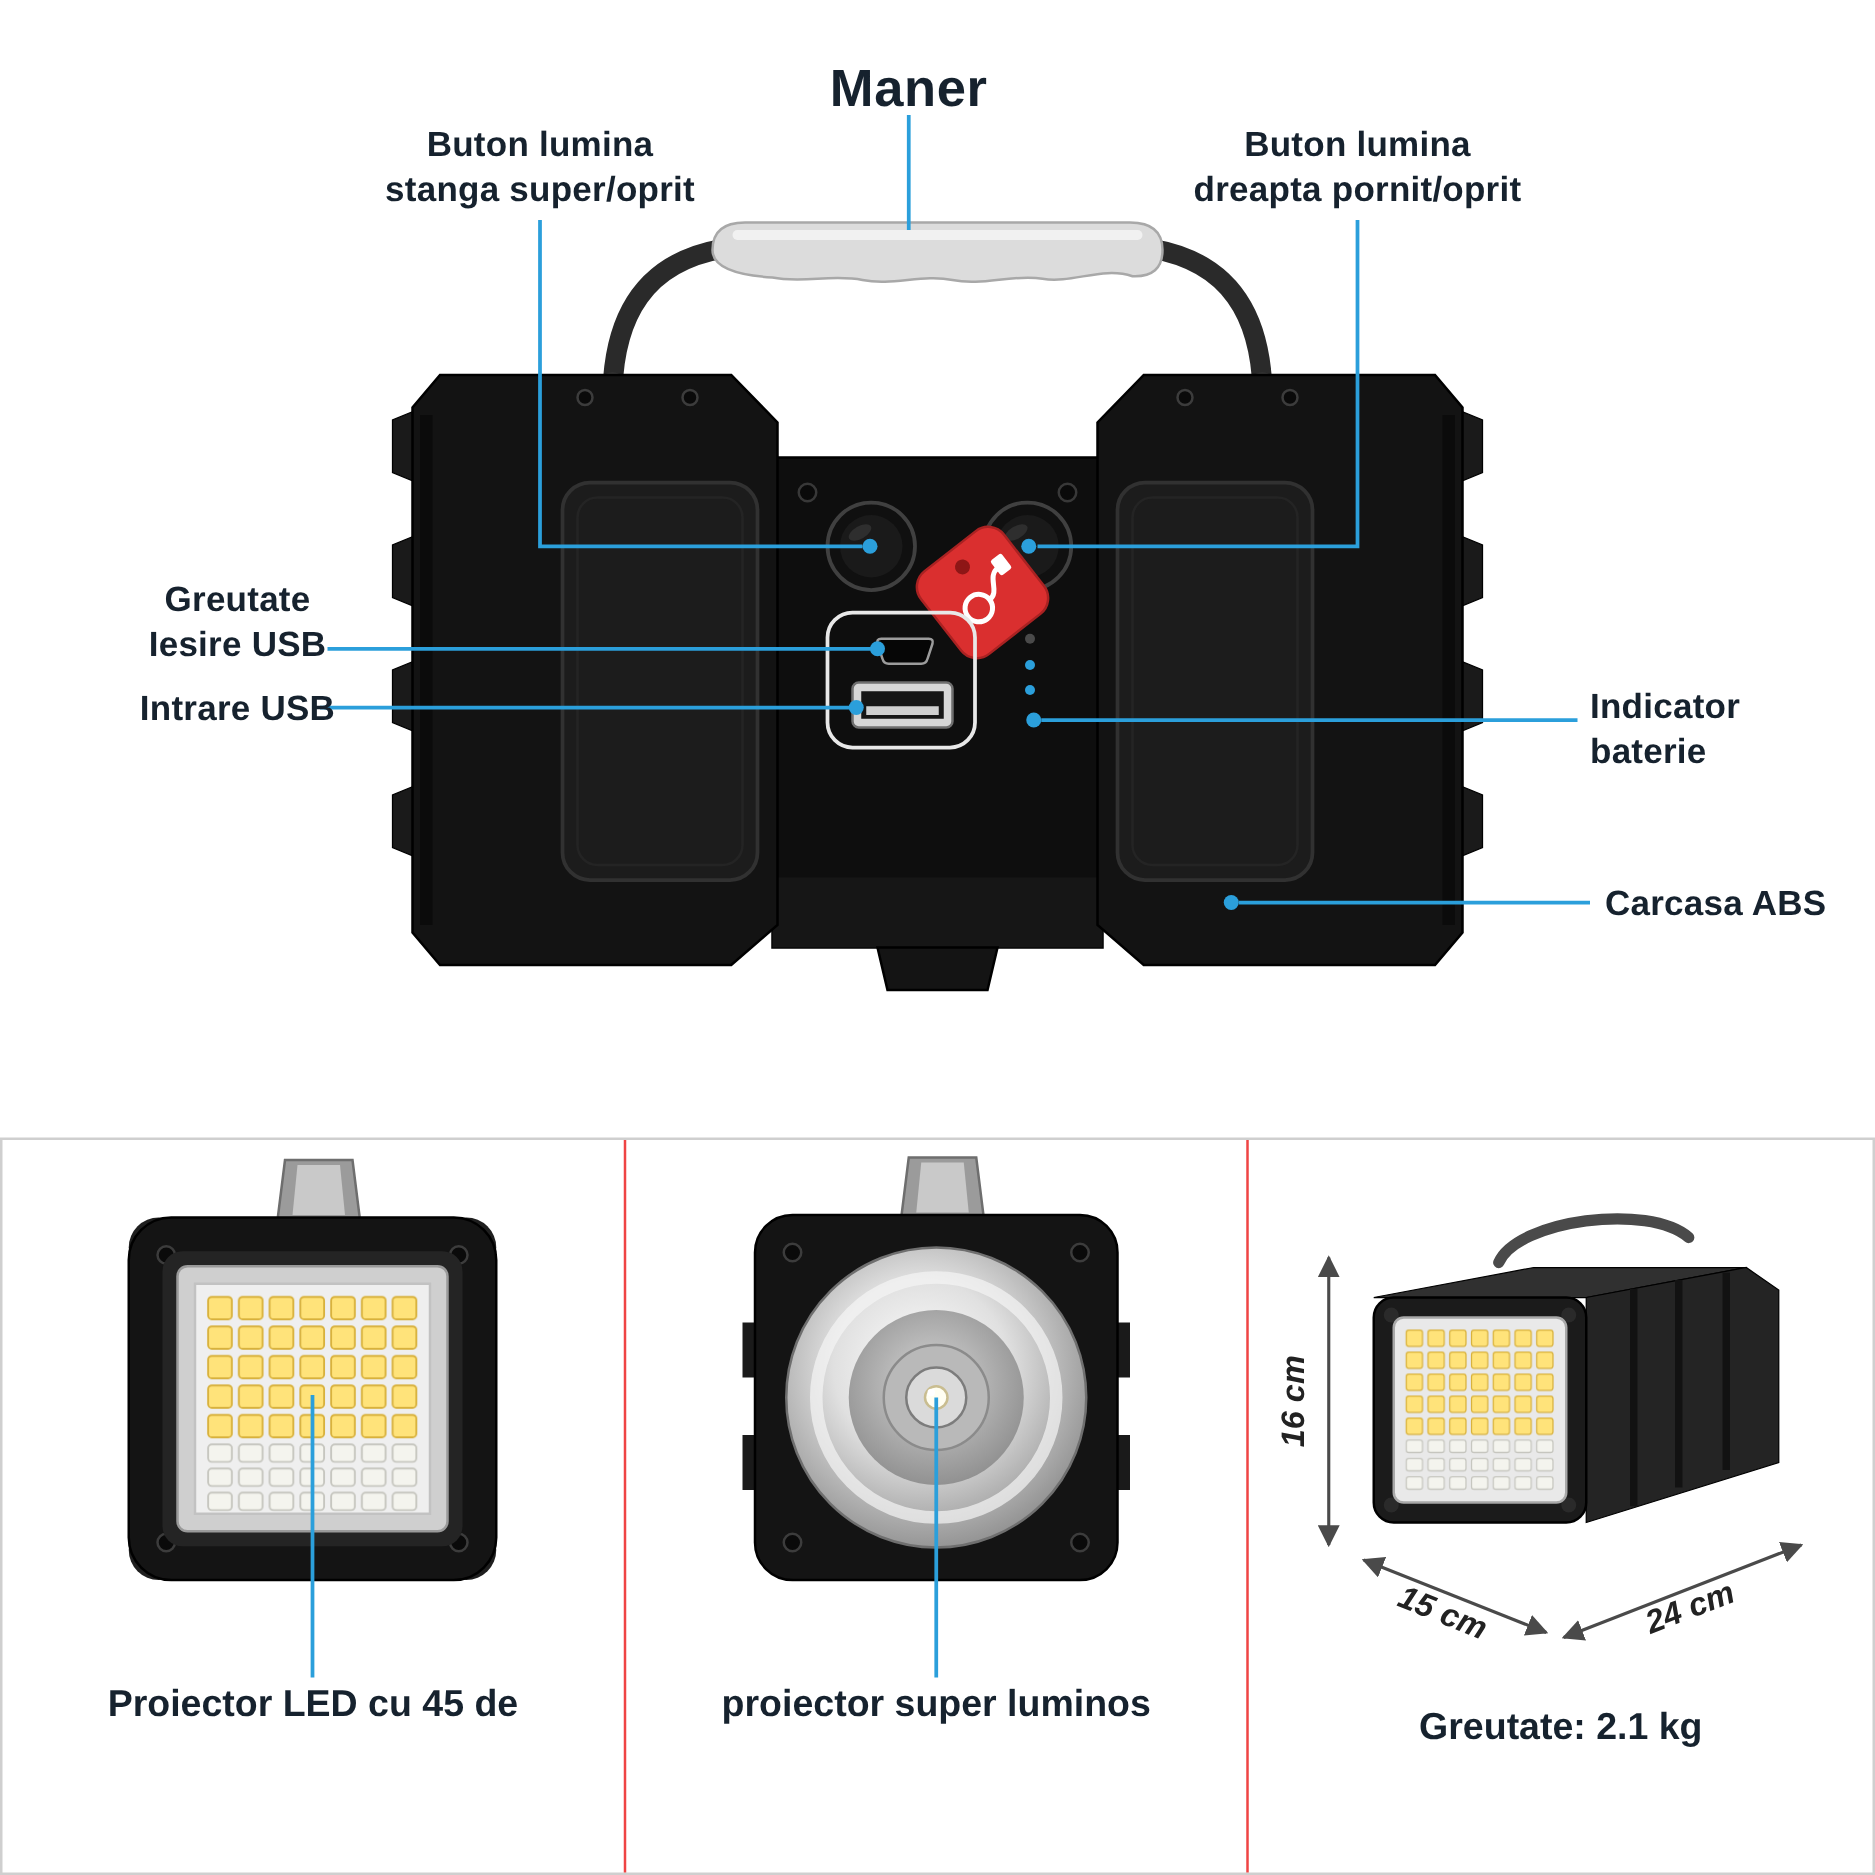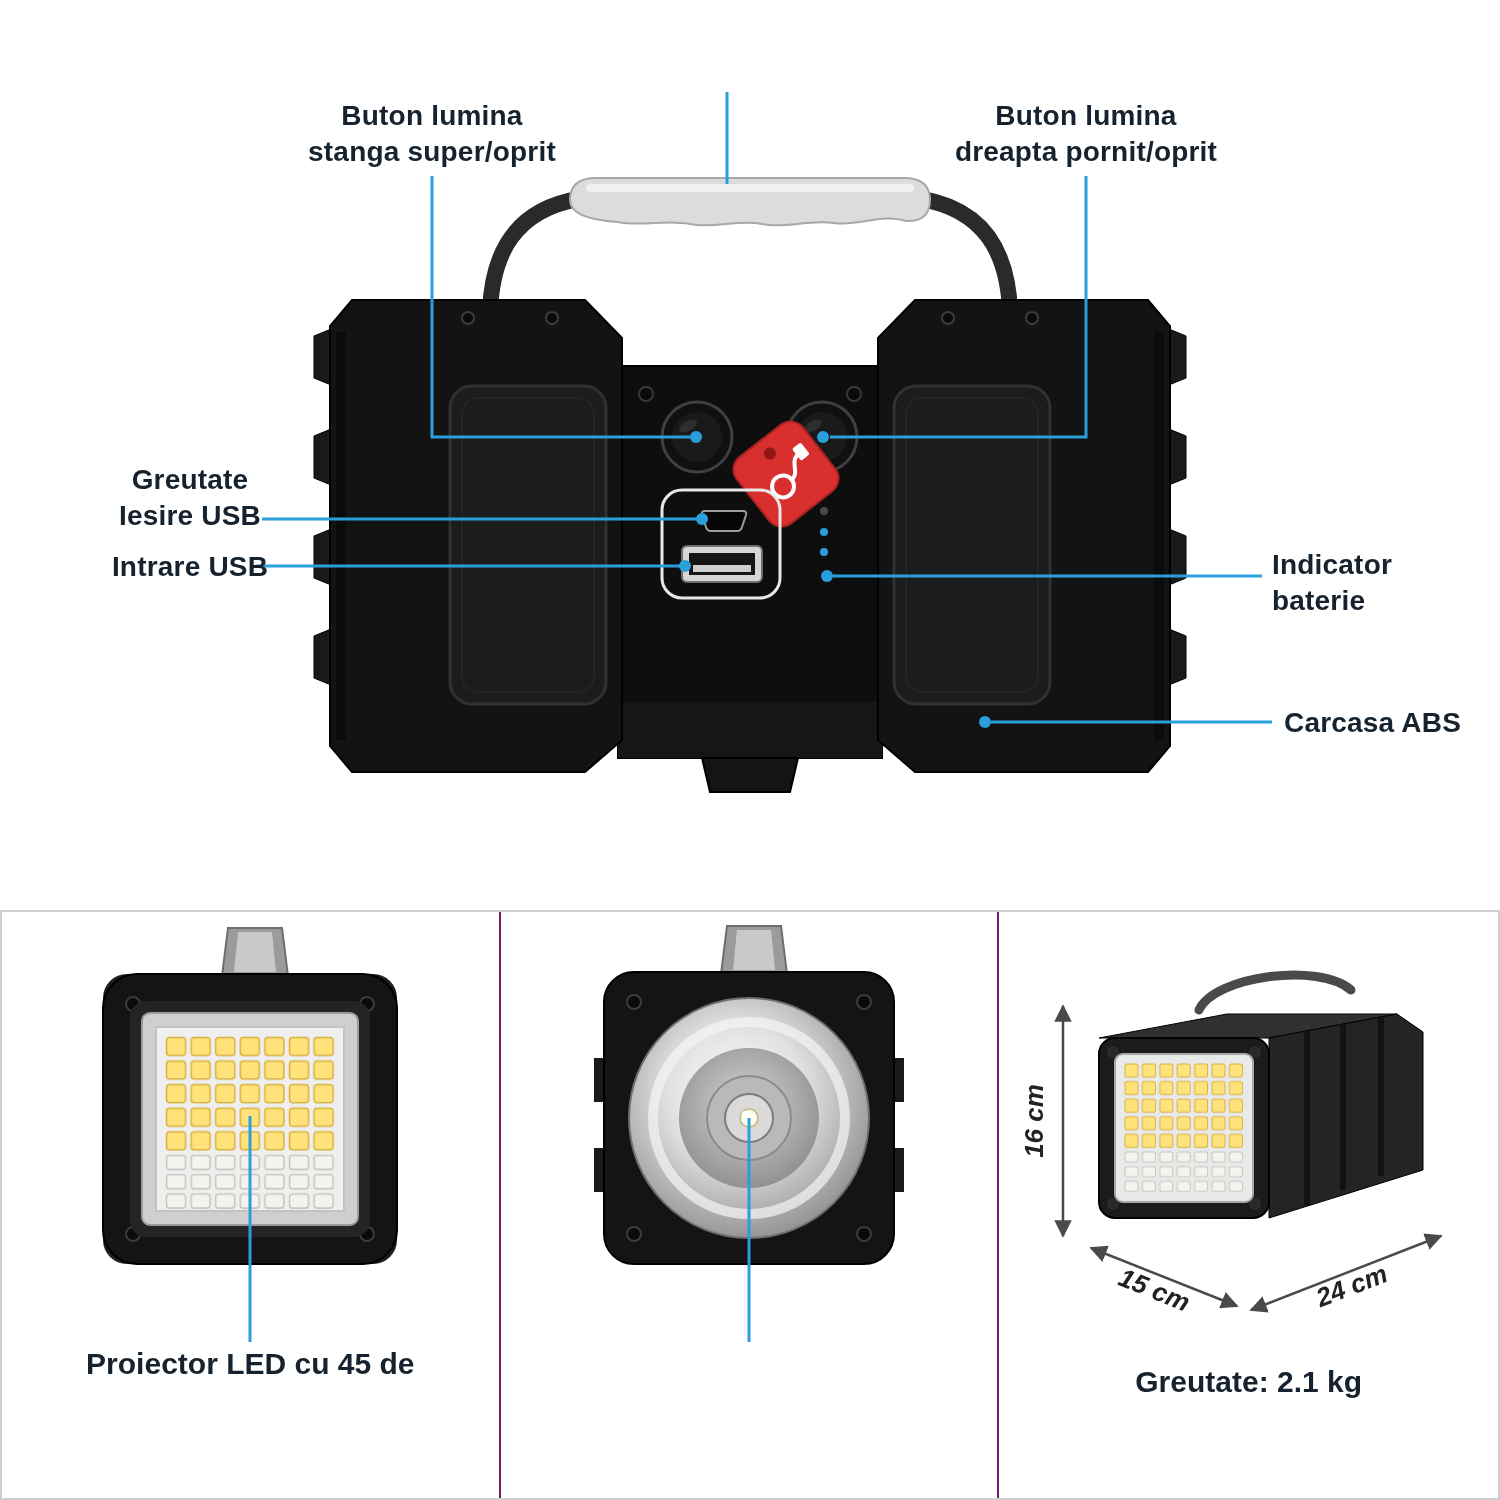--- a/index.html
+++ b/index.html
@@ -12,21 +12,21 @@
   .lbl{position:absolute;font-weight:700;font-size:28px;line-height:36px;color:#16222e;text-align:center;letter-spacing:.2px}
   .lbl-title{font-size:42px;line-height:50px;letter-spacing:.5px}
   .left-align{text-align:left}
   .bottom-grid{
     position:absolute;top:910px;left:0;width:1500px;height:590px;
     display:grid;grid-template-columns:1fr 1fr 1fr;
     border-top:2px solid #cfcfcf;border-bottom:2px solid #cfcfcf;
     border-left:2px solid #cfcfcf;border-right:2px solid #cfcfcf;
     box-sizing:border-box;background:#fff;
   }
-  .cell{position:relative;border-right:2px solid #701a75;box-sizing:border-box}
+  .cell{position:relative;border-right:2px solid #ef4444;box-sizing:border-box}
   .cell:last-child{border-right:none}
   .panel-art{position:absolute;left:50%;transform:translateX(-50%);top:6px;width:500px;height:430px}
   .caption{position:absolute;left:8px;right:8px;top:432px;text-align:center;
     font-size:30px;font-weight:700;line-height:40px;color:#16222e}
   .caption-single{top:450px}
 </style>
 </head>
 <body>
 
 <div class="stage">
@@ -115,20 +115,21 @@
     <g fill="#2b9fdb">
       <circle cx="696" cy="437" r="6"></circle>
       <circle cx="823" cy="437" r="6"></circle>
       <circle cx="702" cy="519" r="6"></circle>
       <circle cx="685" cy="566" r="6"></circle>
       <circle cx="827" cy="576" r="6"></circle>
       <circle cx="985" cy="722" r="6"></circle>
     </g>
   </svg>
 
+  <div class="lbl lbl-title" style="left:527px;top:46px;width:400px">Maner</div>
 
   <div class="lbl" style="left:232px;top:98px;width:400px">
     <div>Buton lumina</div>
     <div>stanga super/oprit</div>
   </div>
 
   <div class="lbl" style="left:886px;top:98px;width:400px">
     <div>Buton lumina</div>
     <div>dreapta pornit/oprit</div>
   </div>
@@ -210,20 +211,21 @@
         <circle cx="250" cy="200" r="120" fill="url(#gradRef)" stroke="#6f6f6f" stroke-width="2"></circle>
         <circle cx="250" cy="200" r="96" fill="none" stroke="#f5f5f5" stroke-width="10" opacity="0.7"></circle>
         <circle cx="250" cy="200" r="70" fill="url(#gradInner)"></circle>
         <circle cx="250" cy="200" r="42" fill="#b9b9b9" stroke="#8b8b8b" stroke-width="2"></circle>
         <circle cx="250" cy="200" r="24" fill="#dadada" stroke="#7c7c7c" stroke-width="2"></circle>
         <circle cx="250" cy="200" r="9" fill="#fffef2" stroke="#c9bd90" stroke-width="2"></circle>
         <circle cx="246" cy="196" r="3" fill="#ffffff"></circle>
         <path d="M 250 200 V 424" stroke="#2b9fdb" stroke-width="3" fill="none"></path>
       </svg>
       <div class="caption">
+        <div>proiector super luminos</div>
       </div>
     </div>
 
     <div class="cell">
       <svg class="panel-art" viewBox="0 0 500 430" aria-hidden="true">
         <defs>
           <pattern id="pY3" x="124" y="144" width="17.4" height="17.6" patternUnits="userSpaceOnUse">
             <rect x="2" y="2" width="13" height="13" rx="2" fill="#ffe37a" stroke="#d8b13c" stroke-width="1"></rect>
           </pattern>
           <pattern id="pW3" x="124" y="232" width="17.4" height="14.7" patternUnits="userSpaceOnUse">

